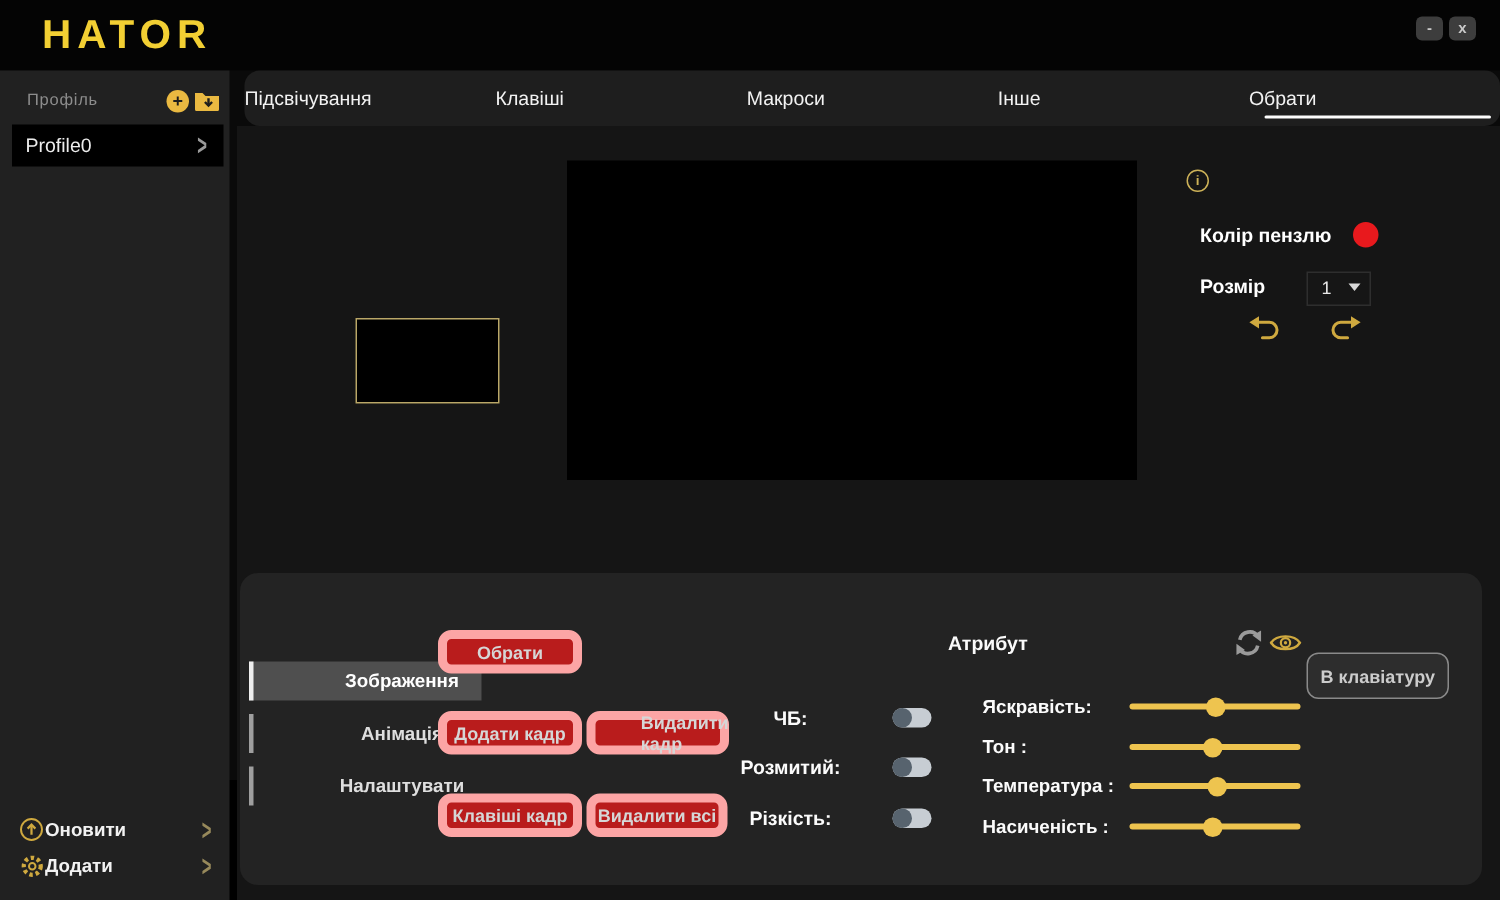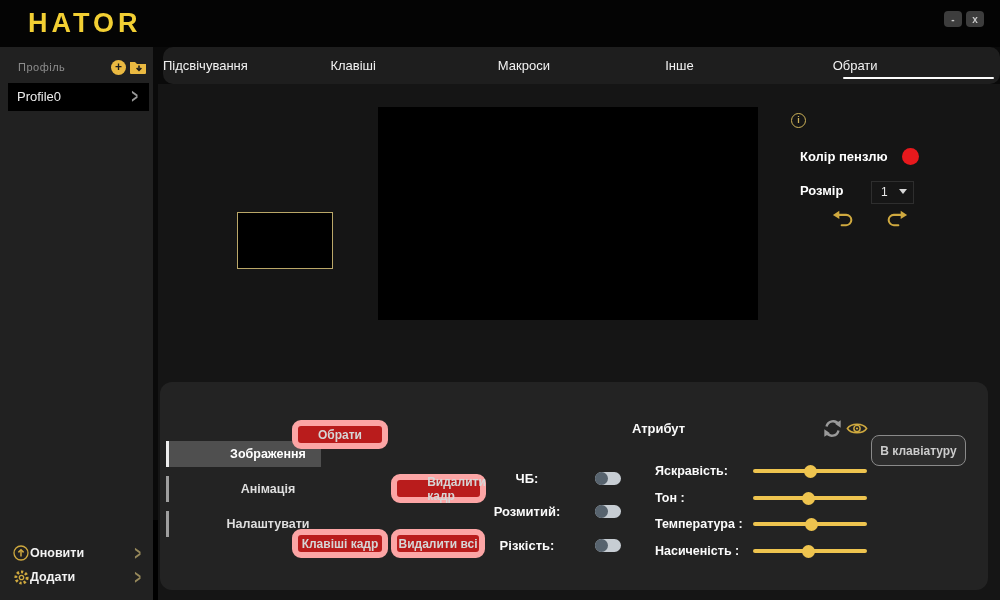--- a/index.html
+++ b/index.html
@@ -187,20 +187,21 @@
     </svg>
   </div>
 
   <div class="abs" id="editor"></div>
 
   <div class="abs etab active" id="etab-image"><span>Зображення</span></div>
   <div class="abs etab" id="etab-anim"><span>Анімація</span></div>
   <div class="abs etab" id="etab-setup"><span>Налаштувати</span></div>
 
   <div class="abs ebtn" id="btn-choose">Обрати</div>
+  <div class="abs ebtn" id="btn-addframe">Додати кадр</div>
   <div class="abs ebtn" id="btn-delframe">Видалити кадр</div>
   <div class="abs ebtn" id="btn-emptyframe">Клавіші кадр</div>
   <div class="abs ebtn" id="btn-delall">Видалити всі</div>
 
   <div class="abs togrow" id="tog-bw">
     <span class="lbl">ЧБ:</span>
     <span class="toggle">
         <span class="knob"></span>
       </span>
   </div>

